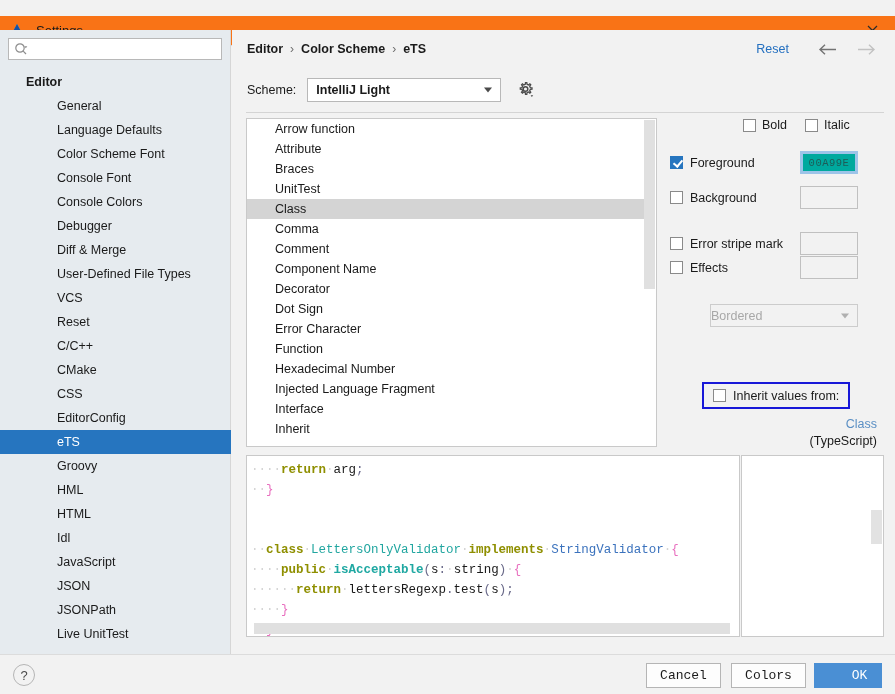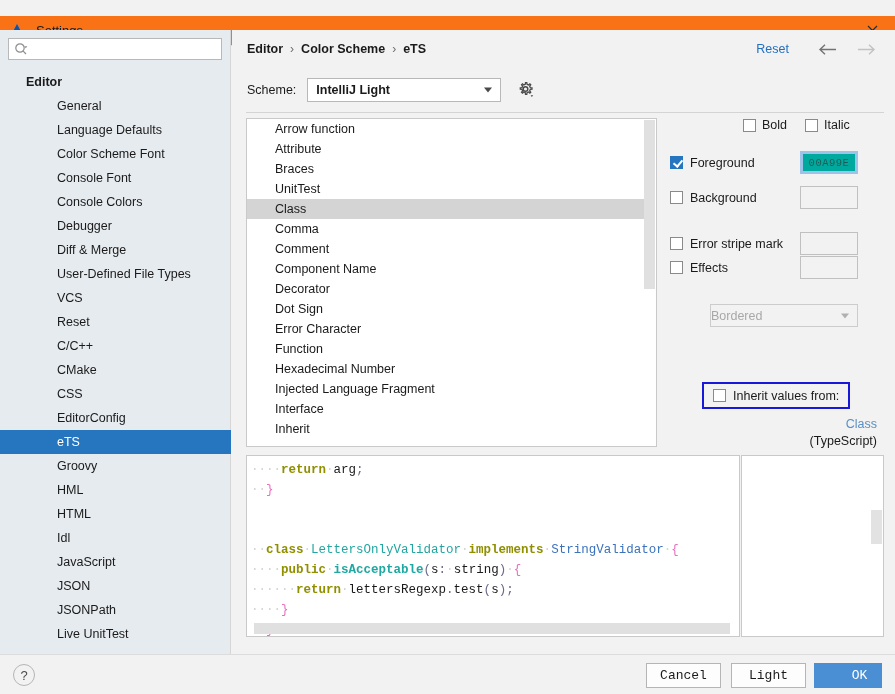--- a/index.html
+++ b/index.html
@@ -480,15 +480,15 @@
     <div id="preview-hscroll"></div>
     <div id="preview-side">
       <div id="preview-side-thumb"></div>
     </div>
   </div>
 </div>
 
 <div id="footer">
   <div id="help-btn">?</div>
   <div class="dlg-btn" id="btn-cancel">Cancel</div>
-  <div class="dlg-btn" id="btn-apply">Light</div>
+  <div class="dlg-btn" id="btn-apply">Colors</div>
   <div class="dlg-btn" id="btn-ok">OK</div>
 </div>
 
 </body></html>

